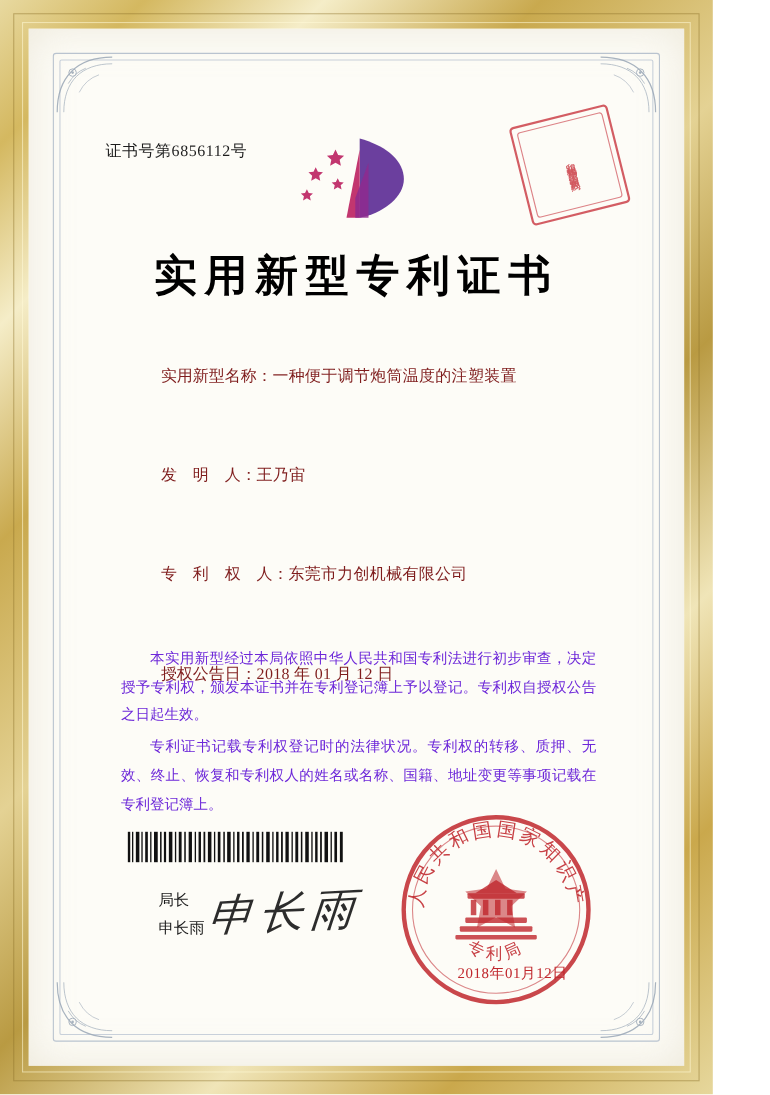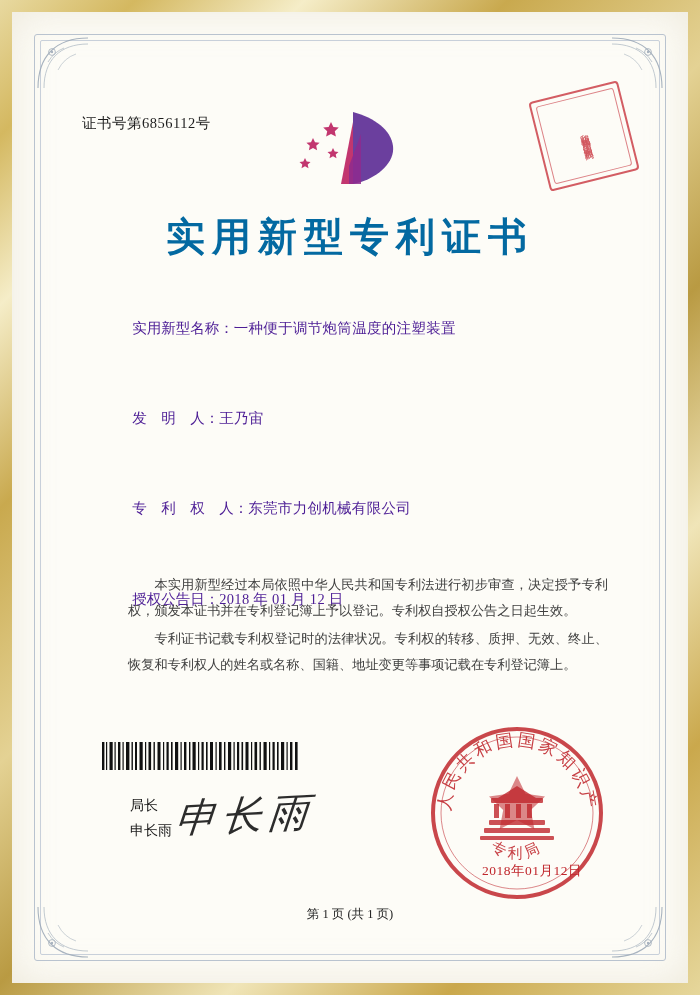--- a/index.html
+++ b/index.html
@@ -10,28 +10,28 @@
   body {
     width: 700px;
     height: 995px;
     font-family: "Liberation Serif", serif;
     overflow: hidden;
   }
 
   
   .certificate {
     position: relative;
-    width: 700px;
+    width: 648px;
     height: 995px;
     box-sizing: border-box;
     background:
       linear-gradient(135deg,
         #e8d9a0 0%, #d4b860 8%, #f5edc8 18%, #c9a94e 30%,
         #e4d294 45%, #b99a42 58%, #f0e5b8 72%, #caa84c 85%, #e6d79c 100%);
-    padding: 12px;
+    padding: 26px;
   }
   .frame-inner-bevel {
     position: absolute;
     inset: 12px;
     border: 1px solid rgba(140,110,40,0.45);
     pointer-events: none;
   }
   .frame-inner-bevel2 {
     position: absolute;
     inset: 20px;
@@ -142,54 +142,53 @@
   
   .doc-title {
     position: absolute;
     top: 158px;
     left: 0;
     right: 0;
     text-align: center;
     font-size: 39px;
     font-weight: bold;
     letter-spacing: 7px;
-    color: #0369a1;
+    color: #000000;
     font-family: "Liberation Serif", serif;
   }
 
   
   .fields {
     position: absolute;
     top: 244px;
     left: 40px;
     right: 36px;
   }
   .field-row {
     font-size: 14.5px;
-    color: #4c1d95;
+    color: #7f1d1d;
     margin-bottom: 25px;
     line-height: 1.5;
     white-space: pre;
     font-family: "Liberation Serif", serif;
   }
   .field-row .label { letter-spacing: 0px; }
   .field-row .value { letter-spacing: 0.3px; }
 
   
   .body-text {
     position: absolute;
     top: 520px;
     left: 40px;
     right: 36px;
     font-size: 13.2px;
     line-height: 1.95;
-    color: #404040;
+    color: #6d28d9;
     text-align: justify;
     font-family: Liberation Serif, serif;
-    margin-left: 32px;
   }
   .body-text p {
     margin: 0 0 3px 0;
     text-indent: 2em;
   }
 
   
   .barcode {
     position: absolute;
     top: 690px;
@@ -420,16 +419,15 @@
         <text font-family="Liberation Serif, serif" font-size="17.5" fill="#c0272d" opacity="0.88" letter-spacing="3.2">
           <textPath href="#arcTop" startOffset="50%" text-anchor="middle">中华人民共和国国家知识产权局</textPath>
         </text>
         <text font-family="Liberation Serif, serif" font-size="15" fill="#c0272d" opacity="0.88" letter-spacing="4">
           <textPath href="#arcBottom" startOffset="50%" text-anchor="middle">专利局</textPath>
         </text>
       </svg>
 
       <div class="seal-date">2018年01月12日</div>
 
-      <div class="page-footer">第 1 页 (共 1 页)</div>
     </div>
   </div>
 </div>
 
 </body></html>

